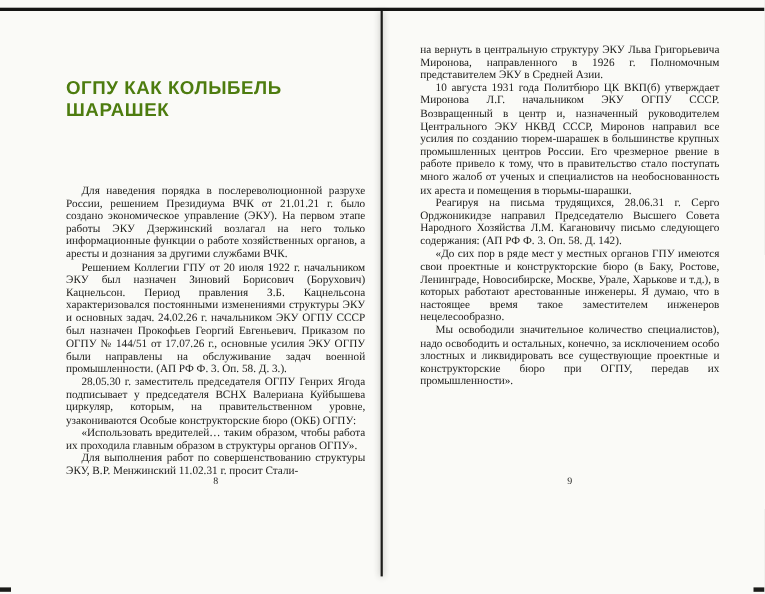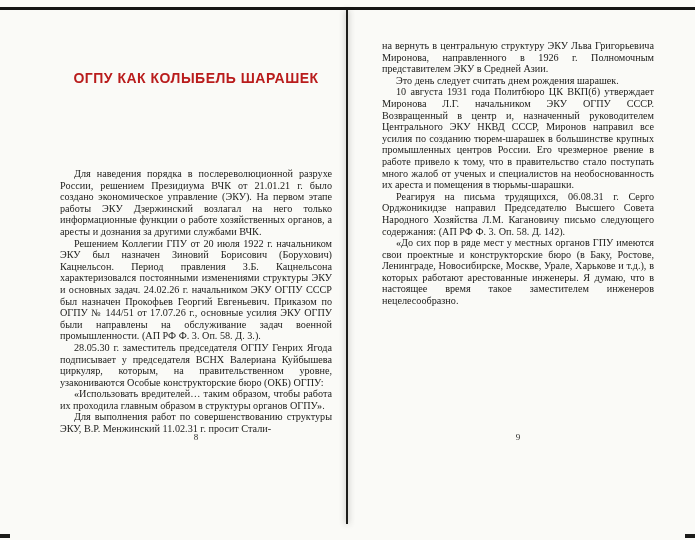--- a/index.html
+++ b/index.html
@@ -33,26 +33,26 @@
   }
   .corner-mark.left  { left: 0; }
   .corner-mark.right { right: 0; }
 
   .page { position: absolute; top: 0; height: 448px; }
   .page-left  { left: 60px;  width: 272px; }
   .page-right { left: 382px; width: 272px; }
 
   .chapter-title {
     position: absolute; top: 70px; left: 0; right: 0;
-    text-align: center;
+    text-align: left;
     font-family: "Liberation Sans", sans-serif;
     font-weight: bold;
-    font-size: 14px;
+    font-size: 17px;
     letter-spacing: 0.5px;
-    color: #b91c1c;
+    color: #4d7c0f;
   }
   .body-text {
     position: absolute; left: 0; right: 0;
     font-size: 10.2px;
     line-height: 11.6px;
     text-align: justify;
     color: #21211f;
   }
   .page-left  .body-text { top: 168px; }
   .page-right .body-text { top: 40px; }
@@ -85,21 +85,21 @@
       <p class="para">28.05.30 г. заместитель председателя ОГПУ Генрих Ягода подписывает у председателя ВСНХ Валериана Куйбышева циркуляр, которым, на правительственном уровне, узакониваются Особые конструкторские бюро (ОКБ) ОГПУ:</p>
       <p class="para">«Использовать вредителей… таким образом, чтобы работа их проходила главным образом в структуры органов ОГПУ».</p>
       <p class="para">Для выполнения работ по совершенствованию структуры ЭКУ, В.Р. Менжинский 11.02.31 г. просит Стали-</p>
     </div>
     <div class="page-number">8</div>
   </section>
 
   <section class="page page-right">
     <div class="body-text">
       <p class="para no-indent">на вернуть в центральную структуру ЭКУ Льва Григорьевича Миронова, направленного в 1926 г. Полномочным представителем ЭКУ в Средней Азии.</p>
-      <p class="para">Это день следует считать днем рождения шарашек.</p>
       <p class="para">10 августа 1931 года Политбюро ЦК ВКП(б) утверждает Миронова Л.Г. начальником ЭКУ ОГПУ СССР. Возвращенный в центр и, назначенный руководителем Центрального ЭКУ НКВД СССР, Миронов направил все усилия по созданию тюрем-шарашек в большинстве крупных промышленных центров России. Его чрезмерное рвение в работе привело к тому, что в правительство стало поступать много жалоб от ученых и специалистов на необоснованность их ареста и помещения в тюрьмы-шарашки.</p>
-      <p class="para">Реагируя на письма трудящихся, 06.08.31 г. Серго Орджоникидзе направил Председателю Высшего Совета Народного Хозяйства Л.М. Кагановичу письмо следующего содержания: (АП РФ Ф. 3. Оп. 58. Д. 142).</p>
+      <p class="para">Реагируя на письма трудящихся, 28.06.31 г. Серго Орджоникидзе направил Председателю Высшего Совета Народного Хозяйства Л.М. Кагановичу письмо следующего содержания: (АП РФ Ф. 3. Оп. 58. Д. 142).</p>
       <p class="para">«До сих пор в ряде мест у местных органов ГПУ имеются свои проектные и конструкторские бюро (в Баку, Ростове, Ленинграде, Новосибирске, Москве, Урале, Харькове и т.д.), в которых работают арестованные инженеры. Я думаю, что в настоящее время такое заместителем инженеров нецелесообразно.</p>
+      <p class="para">Мы освободили значительное количество специалистов), надо освободить и остальных, конечно, за исключением особо злостных и ликвидировать все существующие проектные и конструкторские бюро при ОГПУ, передав их промышленности».</p>
     </div>
     <div class="page-number">9</div>
   </section>
 
 </div>
 
 </body></html>

